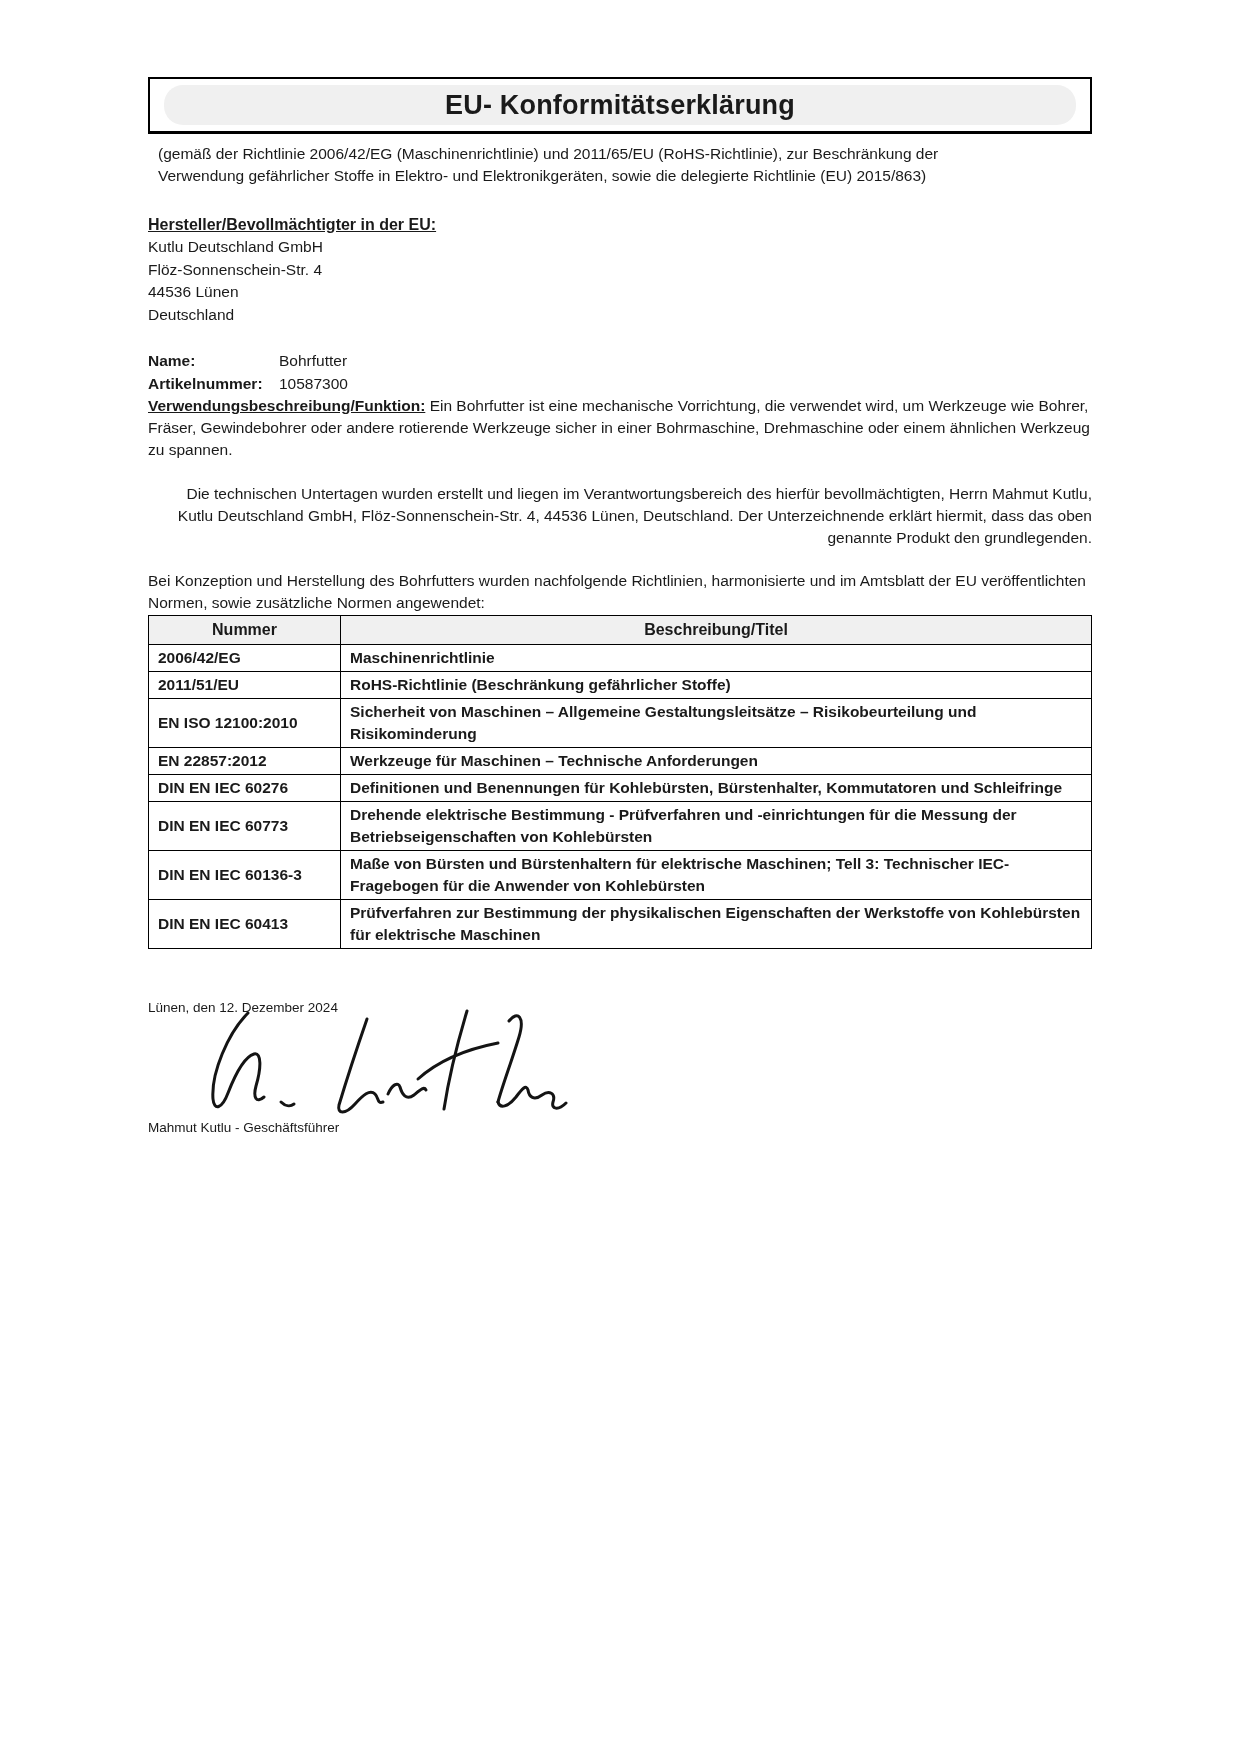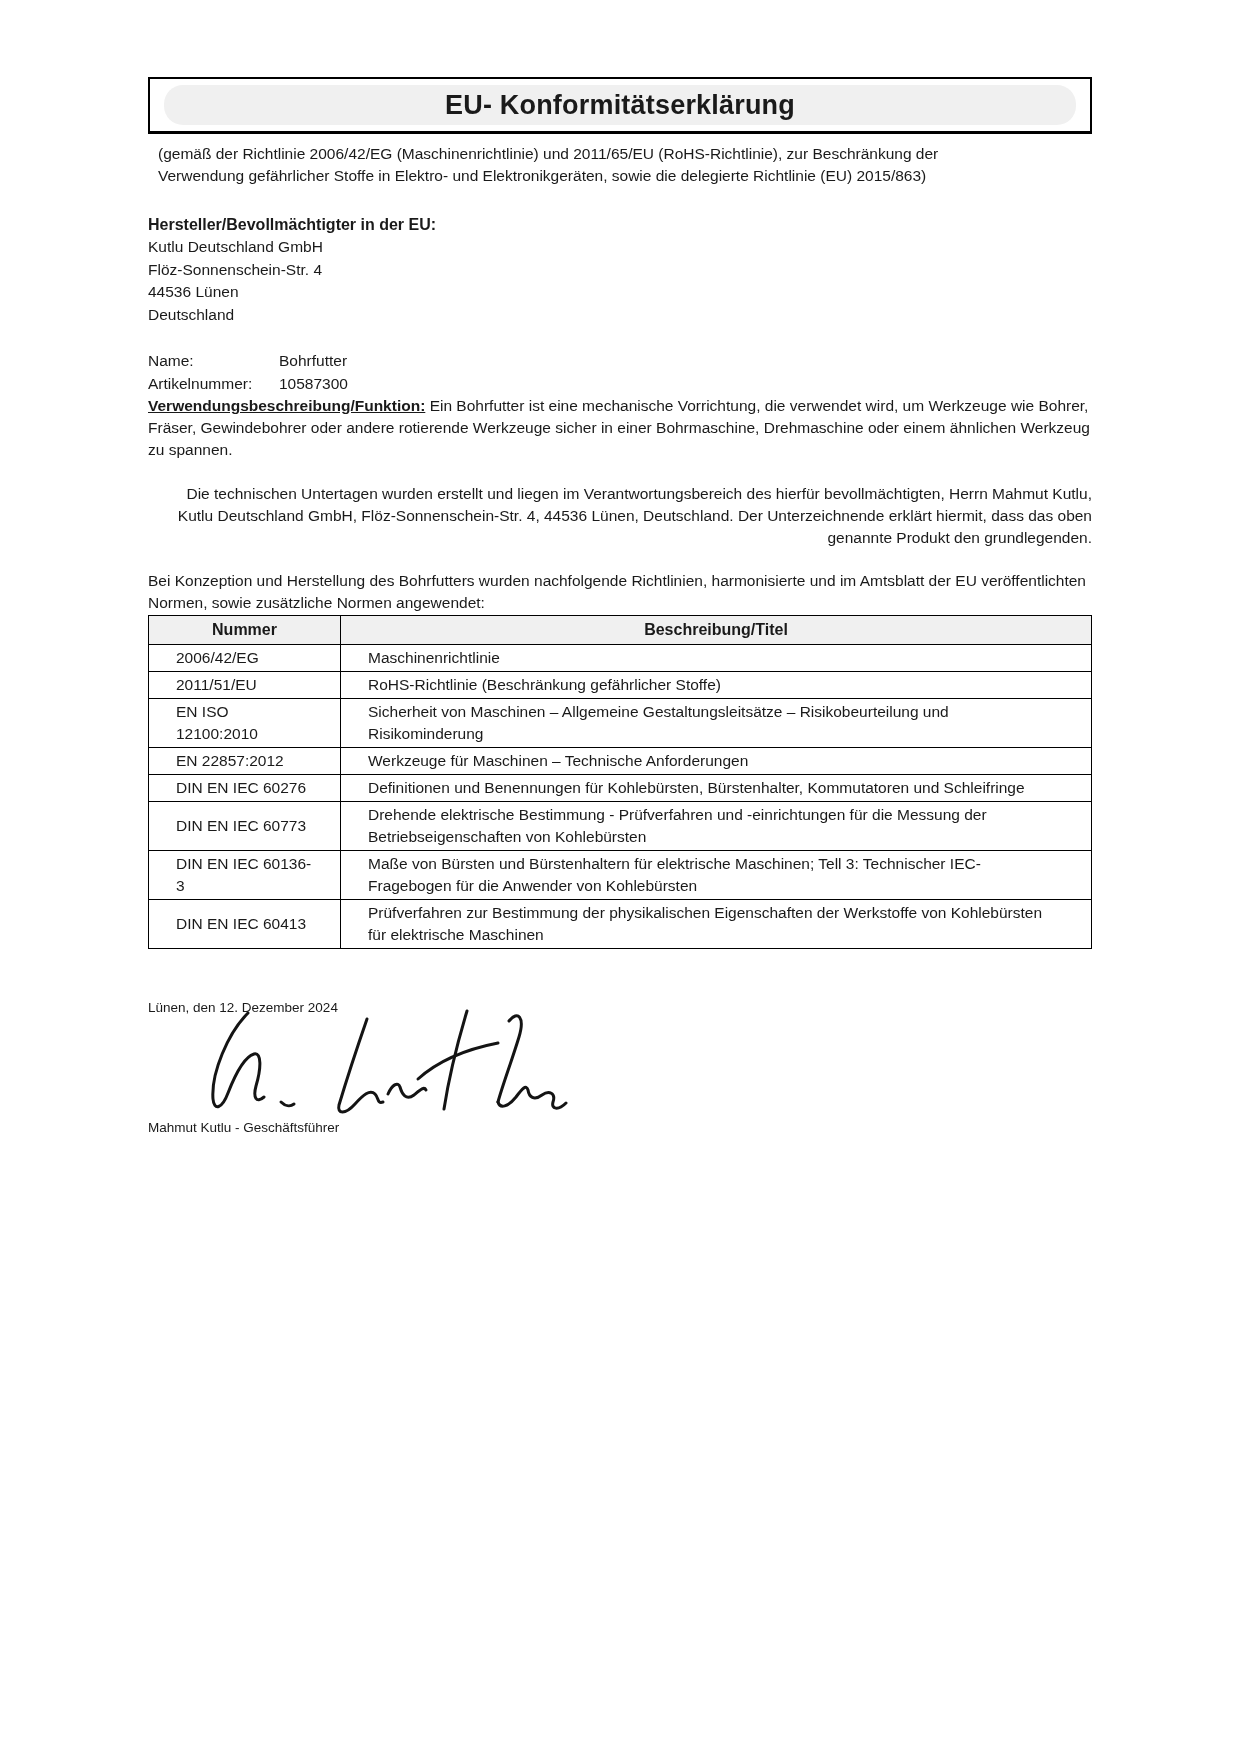--- a/index.html
+++ b/index.html
@@ -31,44 +31,46 @@
     letter-spacing: 0.2px;
     border-radius: 19px;
   }
   .subtitle {
     margin: 9px 0 0 10px;
     width: 822px;
   }
   .manu-heading {
     margin-top: 27px;
     font-weight: 700;
+    text-decoration: underline;
     font-size: 16px;
   }
   .addr-line { line-height: 22.5px; }
   .product-block { margin-top: 23px; }
   .product-row { display: flex; line-height: 23px; }
-  .product-row .label { width: 131px; flex: 0 0 131px; }
+  .product-row .label { width: 131px; flex: 0 0 131px; font-weight: bold; }
   .desc-para { }
   .desc-heading {
     font-weight: 700;
     text-decoration: underline;
   }
   .para { margin-top: 22px; text-align: right; }
   .para-tight { margin-top: 21px; }
   table.standards {
     margin-top: 1px;
     border-collapse: collapse;
     width: 100%;
     table-layout: fixed;
   }
   table.standards th, table.standards td {
     border: 1.5px solid var(--border, #000);
-    padding: 2px 27px;
+    padding: 2px 9px;
     vertical-align: middle;
     overflow-wrap: break-word;
+    font-weight: bold;
   }
   table.standards th {
     background: var(--th-bg, #f0f0f0);
     font-weight: 700;
     text-align: center;
     font-size: 16px;
     padding: 3px 9px;
   }
   col.c-nummer { width: 192px; }
   .sig-date {

